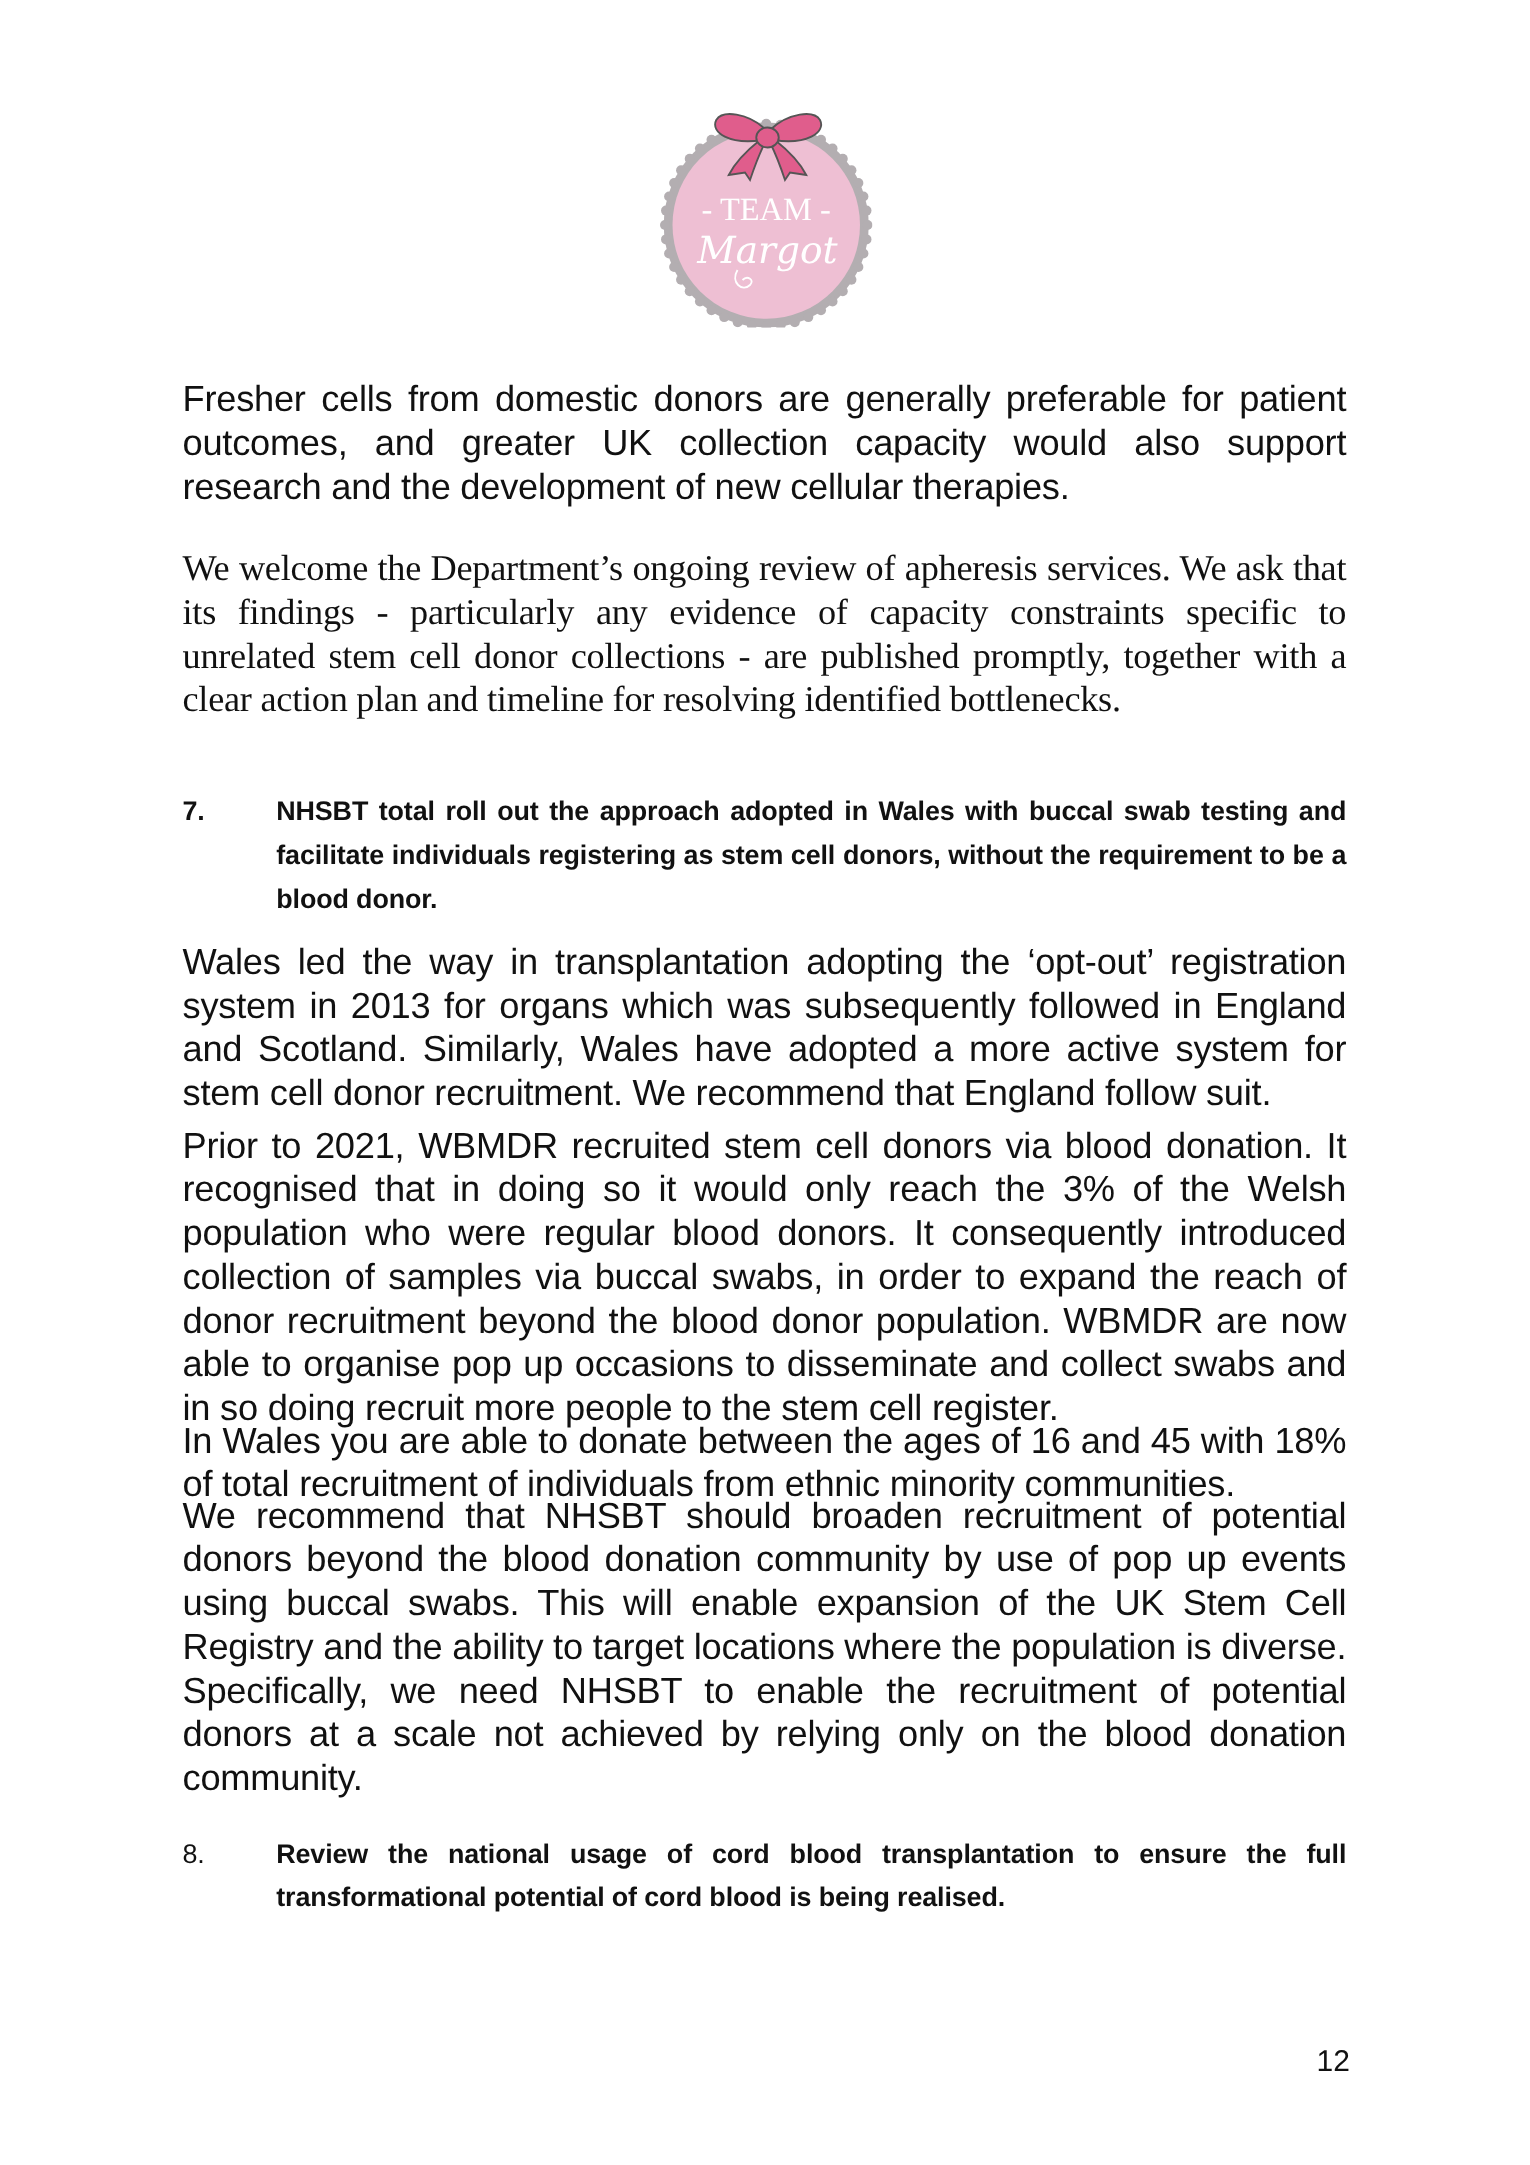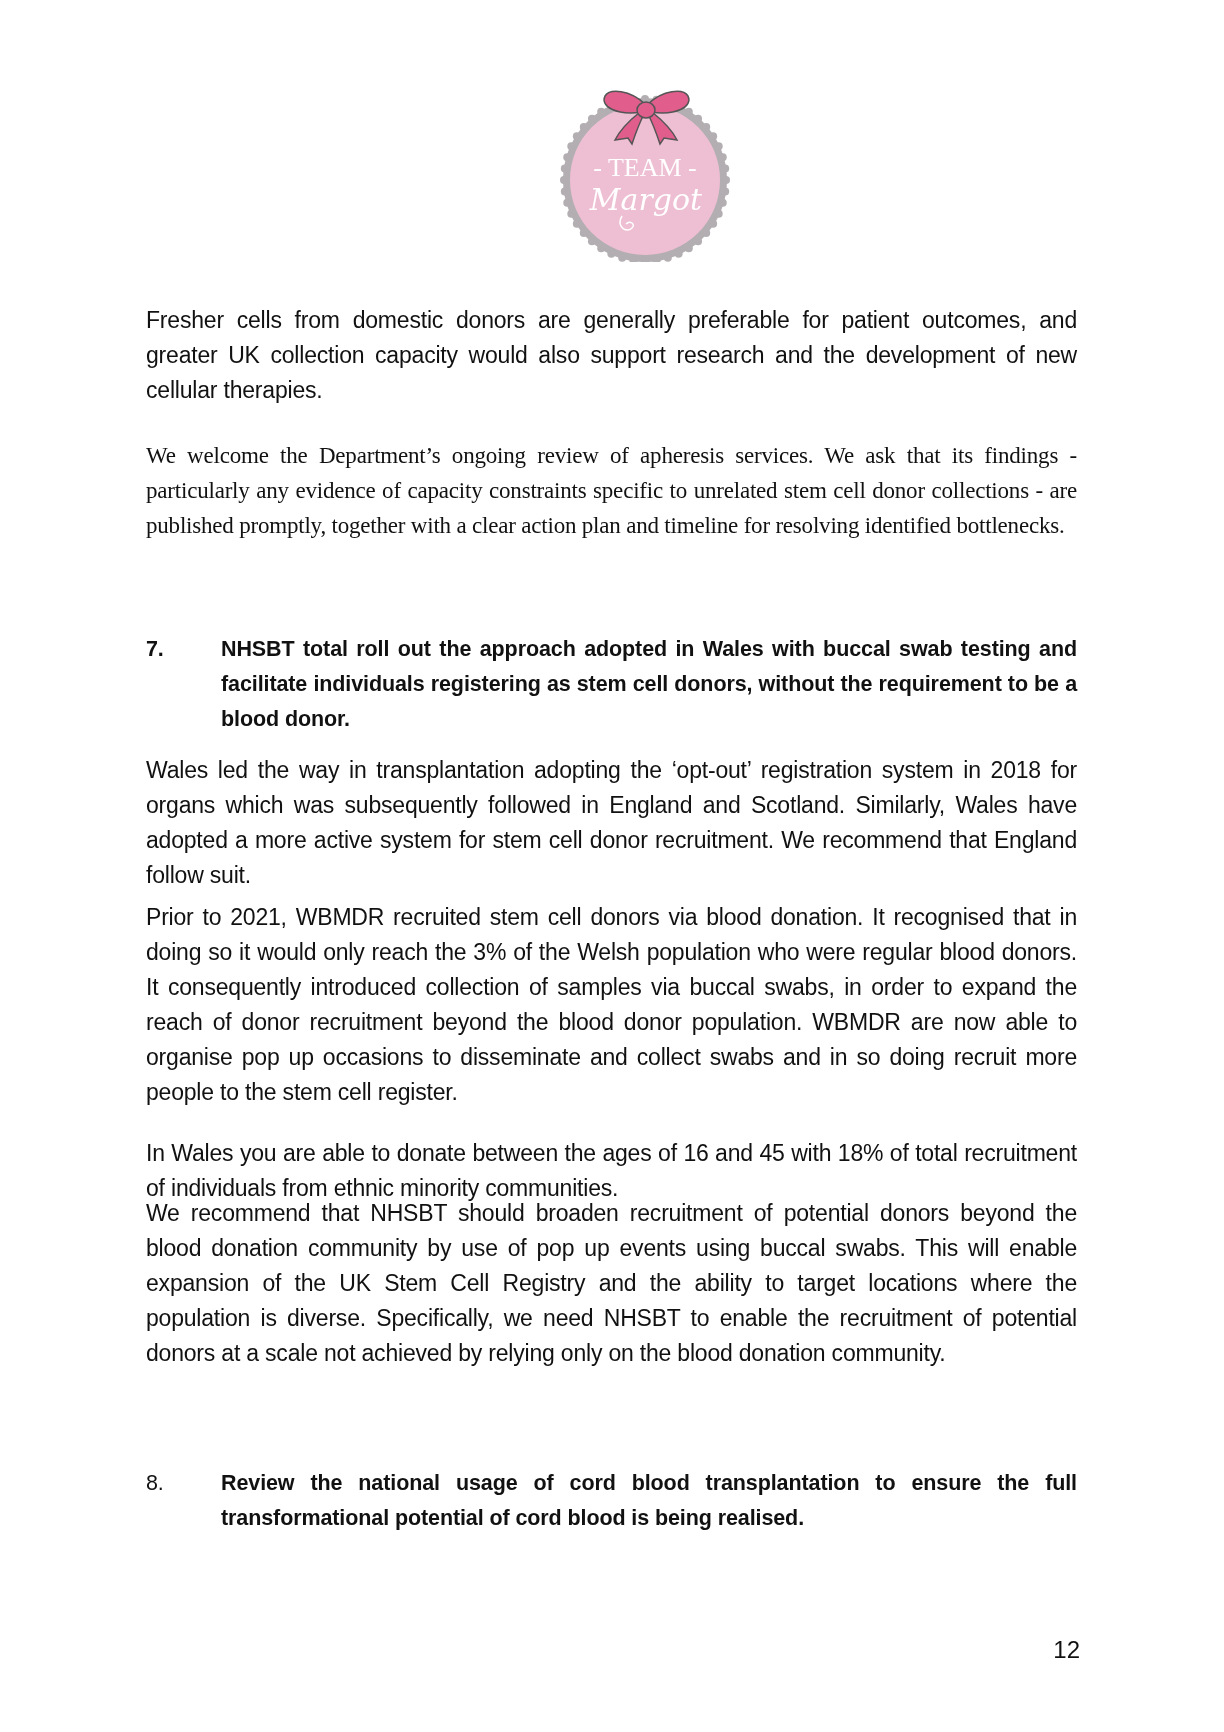--- a/index.html
+++ b/index.html
@@ -10,30 +10,30 @@
     body {
       width: 1224px;
       height: 1732px;
       position: relative;
       overflow: hidden;
       font-family: "Liberation Sans", sans-serif;
       color: #111111;
     }
     .logo {
       position: absolute;
-      left: 560px;
+      left: 528px;
       top: 82px;
       width: 170px;
       height: 180px;
     }
     .content {
       position: absolute;
       left: 146px;
       width: 931px;
-      font-size: 23px;
+      font-size: 29px;
       line-height: 35px;
       text-align: justify;
       letter-spacing: -0.2px;
     }
     .content p {
       margin: 0;
     }
     .heading {
       position: absolute;
       left: 146px;
@@ -139,21 +139,21 @@
 <div class="content" style="top:438px;font-family:Liberation Serif, serif;">
   <p>We welcome the Department’s ongoing review of apheresis services. We ask that its findings - particularly any evidence of capacity constraints specific to unrelated stem cell donor collections - are published promptly, together with a clear action plan and timeline for resolving identified bottlenecks.</p>
 </div>
 
 <div class="heading" style="top:632px;">
   <span class="num">7.</span>
   <span class="text">NHSBT total roll out the approach adopted in Wales with buccal swab testing and facilitate individuals registering as stem cell donors, without the requirement to be a blood donor.</span>
 </div>
 
 <div class="content" style="top:753px;">
-  <p>Wales led the way in transplantation adopting the ‘opt-out’ registration system in 2018 for organs which was subsequently followed in England and Scotland.  Similarly, Wales have adopted a more active system for stem cell donor recruitment. We recommend that England follow suit.</p>
+  <p>Wales led the way in transplantation adopting the ‘opt-out’ registration system in 2013 for organs which was subsequently followed in England and Scotland.  Similarly, Wales have adopted a more active system for stem cell donor recruitment. We recommend that England follow suit.</p>
 </div>
 
 <div class="content" style="top:900px;">
   <p>Prior to 2021, WBMDR recruited stem cell donors via blood donation. It recognised that in doing so it would only reach the 3% of the Welsh population who were regular blood donors. It consequently introduced collection of samples via buccal swabs, in order to expand the reach of donor recruitment beyond the blood donor population. WBMDR are now able to organise pop up occasions to disseminate and collect swabs and in so doing recruit more people to the stem cell register.</p>
 </div>
 
 <div class="content" style="top:1136px;">
   <p>In Wales you are able to donate between the ages of 16 and 45 with 18% of total recruitment of individuals from ethnic minority communities.</p>
 </div>
 

